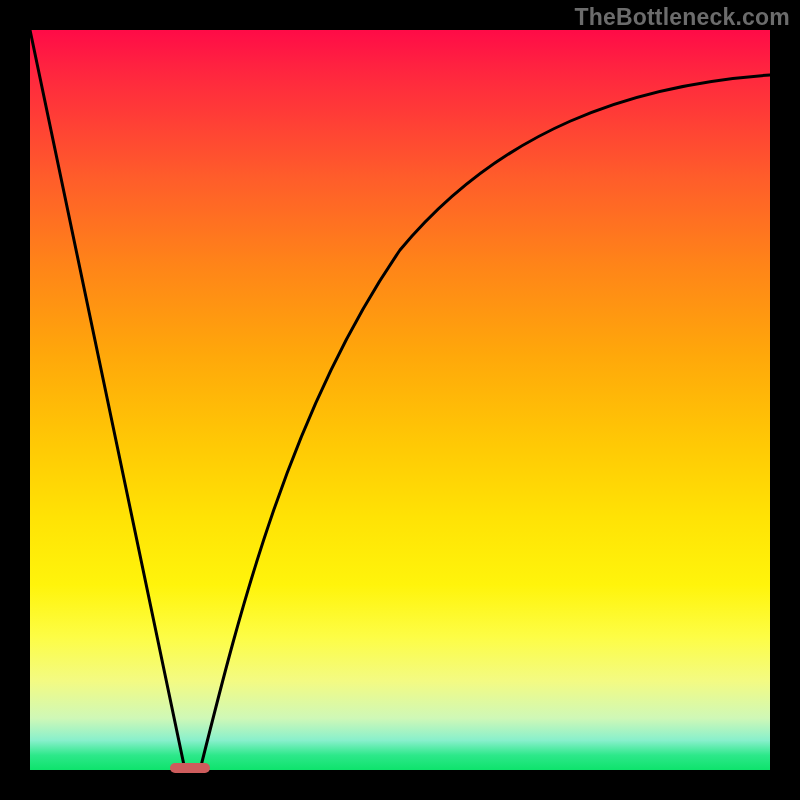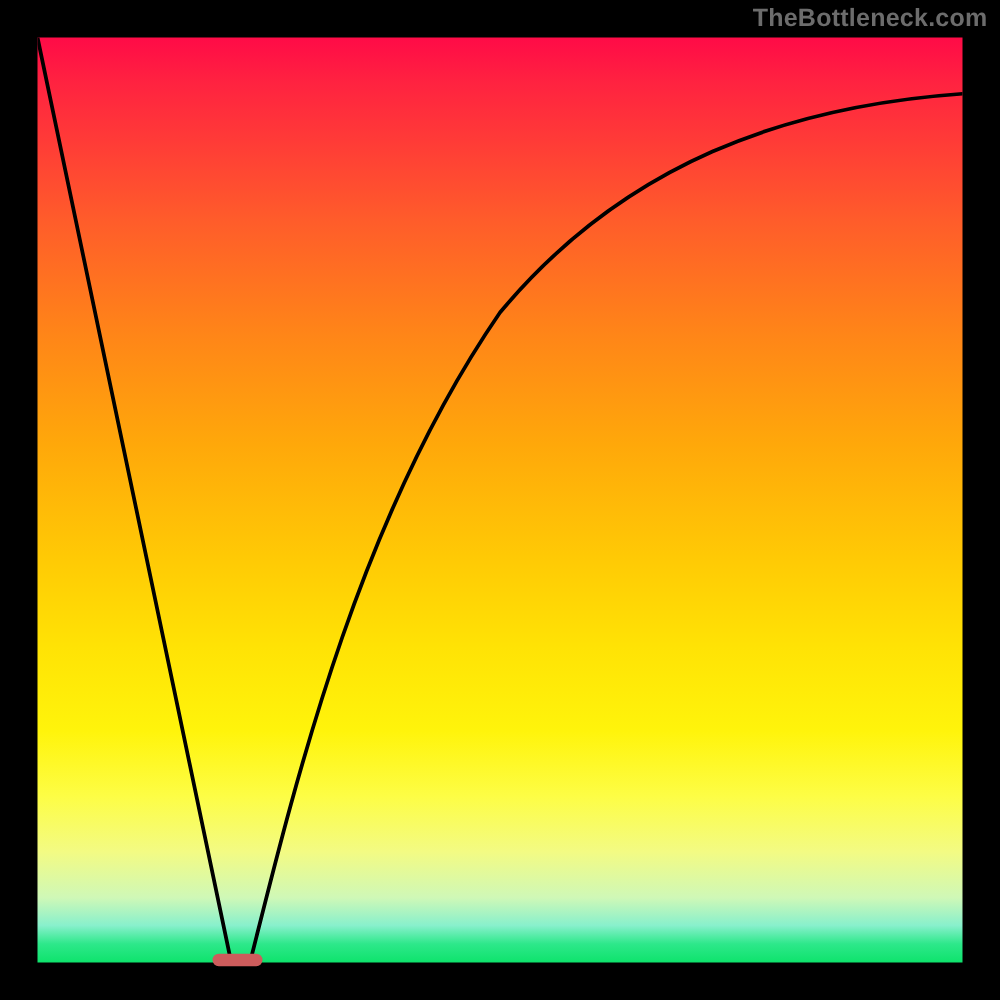--- a/index.html
+++ b/index.html
@@ -45,21 +45,21 @@
     top: 0;
     width: 740px;
     height: 740px;
     display: block;
   }
   .watermark {
     position: absolute;
     top: 4px;
     right: 10px;
     font-family: Arial, Helvetica, sans-serif;
-    font-size: 20px;
+    font-size: 23px;
     font-weight: 600;
     color: #6c6c6c;
     letter-spacing: 0.2px;
   }
   .marker {
     position: absolute;
     height: 10px;
     border-radius: 5px;
     background: #cd5c5c;
   }

